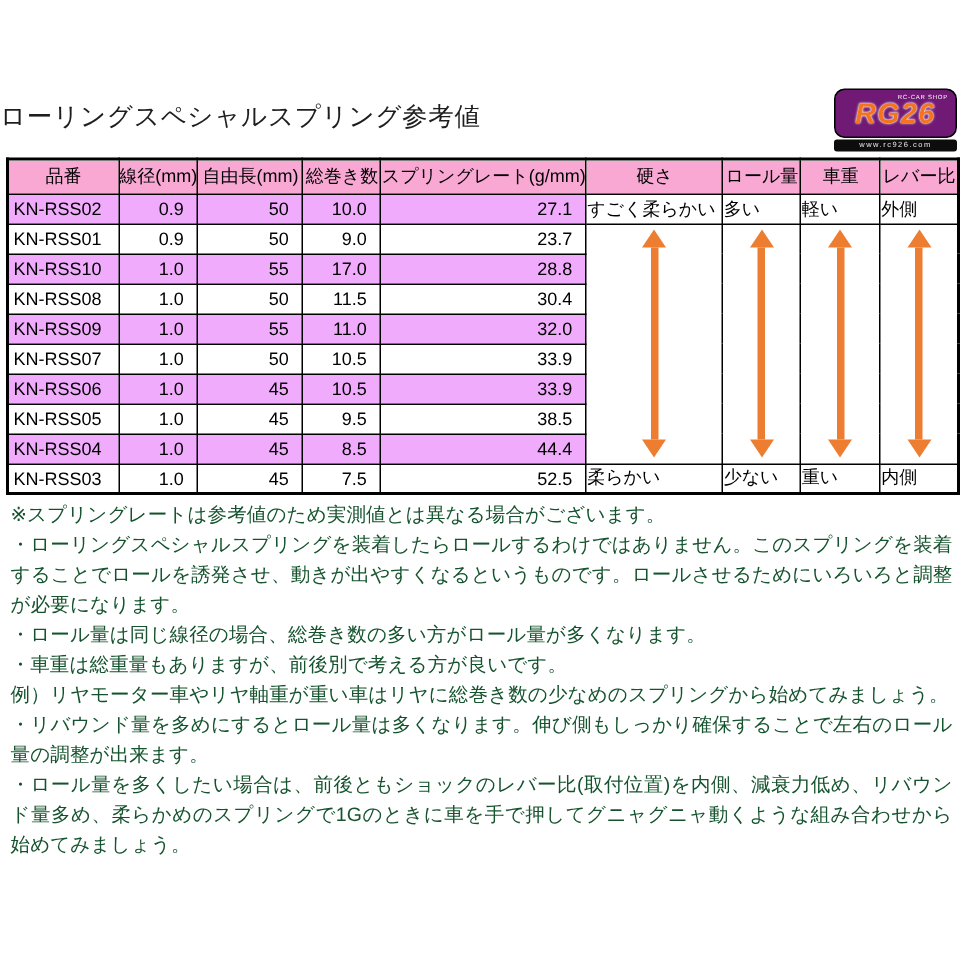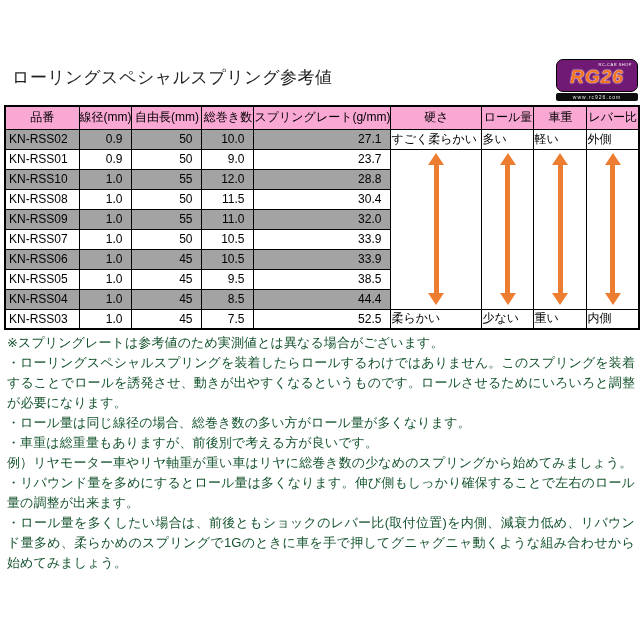--- a/index.html
+++ b/index.html
@@ -5,21 +5,21 @@
   html,body{margin:0;padding:0;}
   body{
     width:640px;height:640px;
     background:#ffffff;
     position:relative;
     font-family:"Liberation Sans","DejaVu Sans",sans-serif;
     color:#222;
     overflow:hidden;
   }
   .page-title{
-    position:absolute;left:12px;top:66px;
+    position:absolute;left:0;top:66px;
     font-size:17px;font-weight:500;color:#1e1e1e;
     letter-spacing:0.5px;white-space:nowrap;
   }
   
   .logo{position:absolute;left:556px;top:59px;width:82px;}
   .logo-box{
     background:#701a75;border-radius:7px;height:33px;
     position:relative;border:1px solid #000;box-sizing:border-box;
     overflow:hidden;
   }
@@ -52,21 +52,21 @@
     padding:0;overflow:hidden;white-space:nowrap;
     height:20px;box-sizing:border-box;
   }
   .spring thead th{
     height:23px;font-weight:normal;text-align:center;
     background:#f9a8d4;
   }
   .spring td.part{text-align:left;padding-left:3px;}
   .spring td.num{text-align:right;padding-right:9px;}
   .spring td.scale{text-align:left;}
-  .spring tr.hl td.band{background:#a3a3a3;}
+  .spring tr.hl td.band{background:#f0abfc;}
   .spring td.arrowcell{vertical-align:middle;}
   
   .v-arrow{
     width:16px;height:152px;margin:0 auto;
     display:flex;flex-direction:column;align-items:center;
   }
   .v-arrow .head-up{
     width:0;height:0;
     border-left:8px solid transparent;border-right:8px solid transparent;
     border-bottom:12px solid #ed7d31;
@@ -167,21 +167,21 @@
           <div class="head-up"></div>
             <div class="stem"></div>
             <div class="head-down"></div>
         </div>
       </td>
     </tr>
     <tr class="hl">
       <td class="part band">KN-RSS10</td>
       <td class="num band">1.0</td>
       <td class="num band">55</td>
-      <td class="num band">12.0</td>
+      <td class="num band">17.0</td>
       <td class="num band">28.8</td>
     </tr>
     <tr>
       <td class="part">KN-RSS08</td>
       <td class="num">1.0</td>
       <td class="num">50</td>
       <td class="num">11.5</td>
       <td class="num">30.4</td>
     </tr>
     <tr class="hl">

